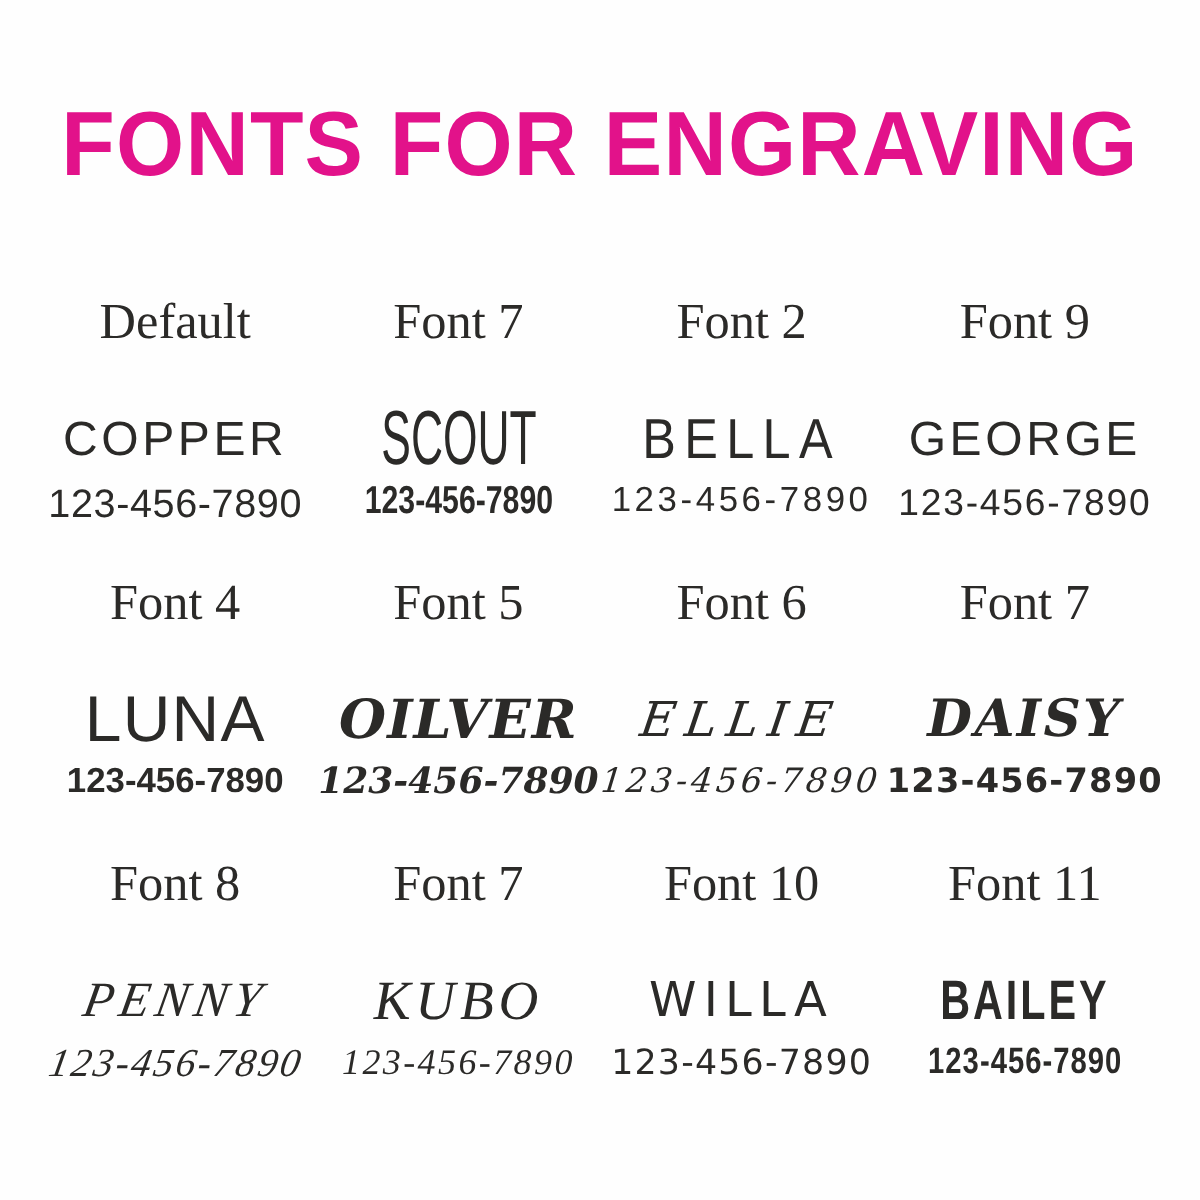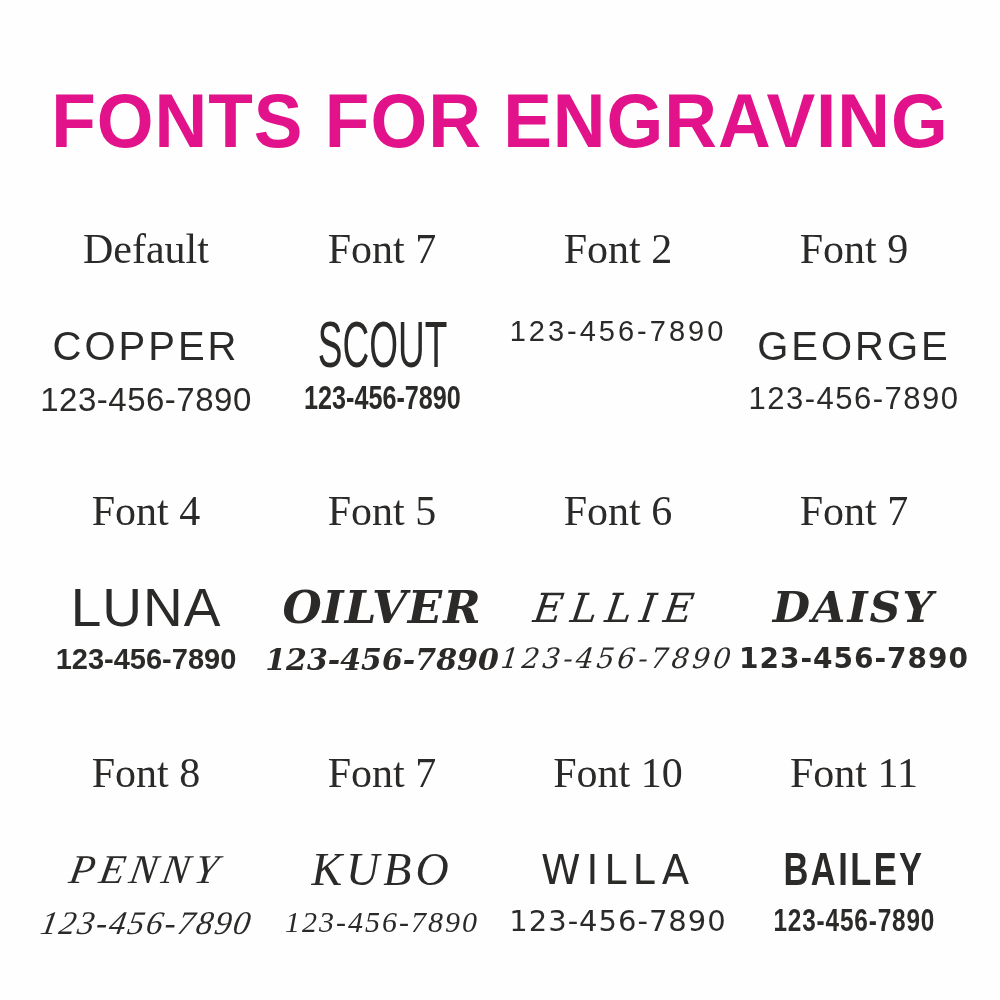--- a/index.html
+++ b/index.html
@@ -13,26 +13,26 @@
     text-align: center;
     font-family: "Liberation Sans", sans-serif;
     font-weight: 800;
     font-size: 73px;
     letter-spacing: 1px;
     line-height: 1.0;
     transform: scaleY(1.04);
   }
 
   .grid {
-    margin-top: 68px;
+    margin-top: 88px;
     padding: 0 28px;
     display: grid;
     grid-template-columns: repeat(4, 1fr);
     grid-auto-rows: 200px;
-    row-gap: 62px;
+    row-gap: 34px;
   }
 
   .cell { text-align: center; overflow: visible; }
 
   .flabel {
     font-family: "Liberation Serif", serif;
     font-size: 42px;
     line-height: 48px;
     color: #2b2a28;
     margin-bottom: 42px;
@@ -122,20 +122,23 @@
     <div class="cell">
       <div class="flabel">Font 7</div>
       <div class="fsample s1">
           <span class="tx">SCOUT</span>
         </div>
       <div class="fnumber n1"><span class="tx">123-456-7890</span></div>
     </div>
 
     <div class="cell">
       <div class="flabel">Font 2</div>
+      <div class="fsample s2">
+          <span class="tx">BELLA</span>
+        </div>
       <div class="fnumber n2"><span class="tx">123-456-7890</span></div>
     </div>
 
     <div class="cell">
       <div class="flabel">Font 9</div>
       <div class="fsample s3">
           <span class="tx">GEORGE</span>
         </div>
       <div class="fnumber n3"><span class="tx">123-456-7890</span></div>
     </div>

